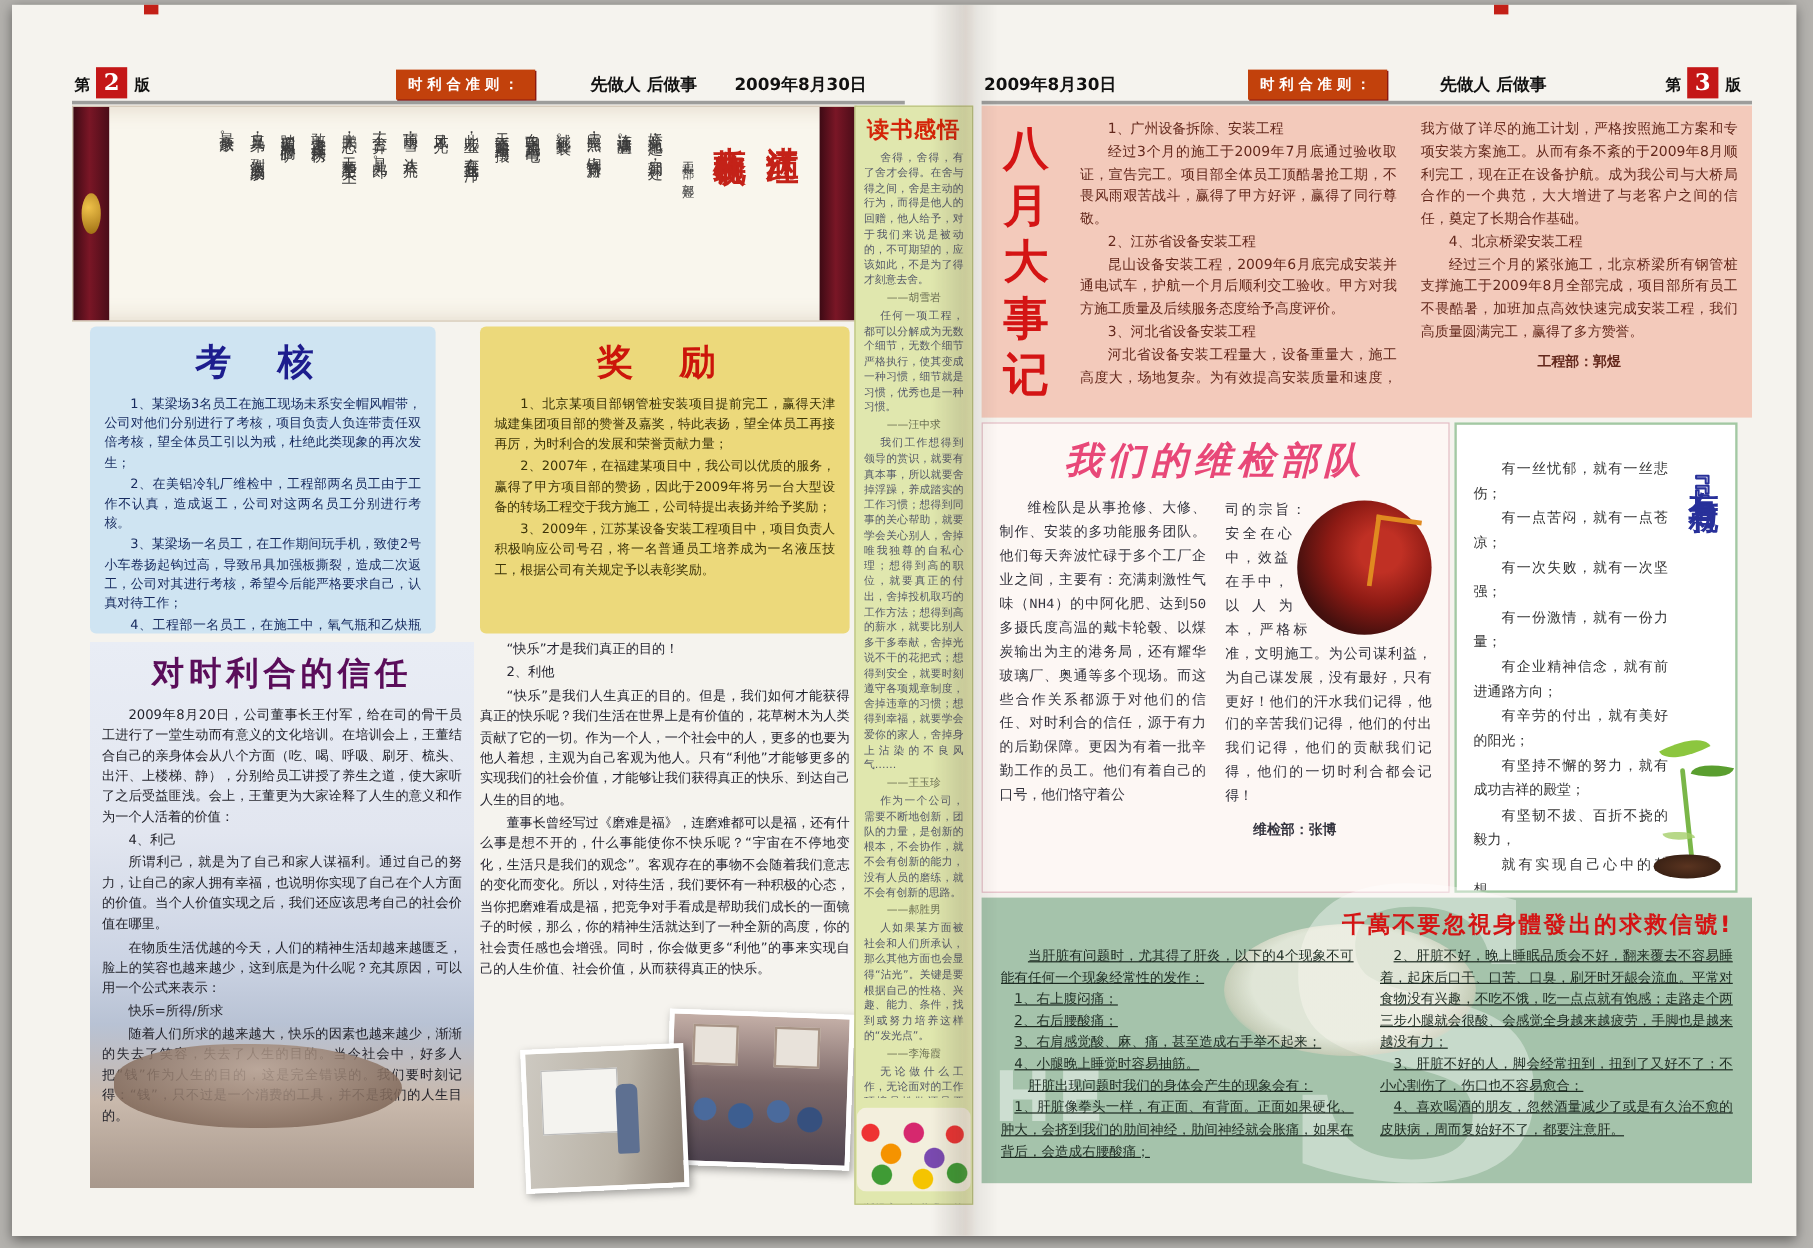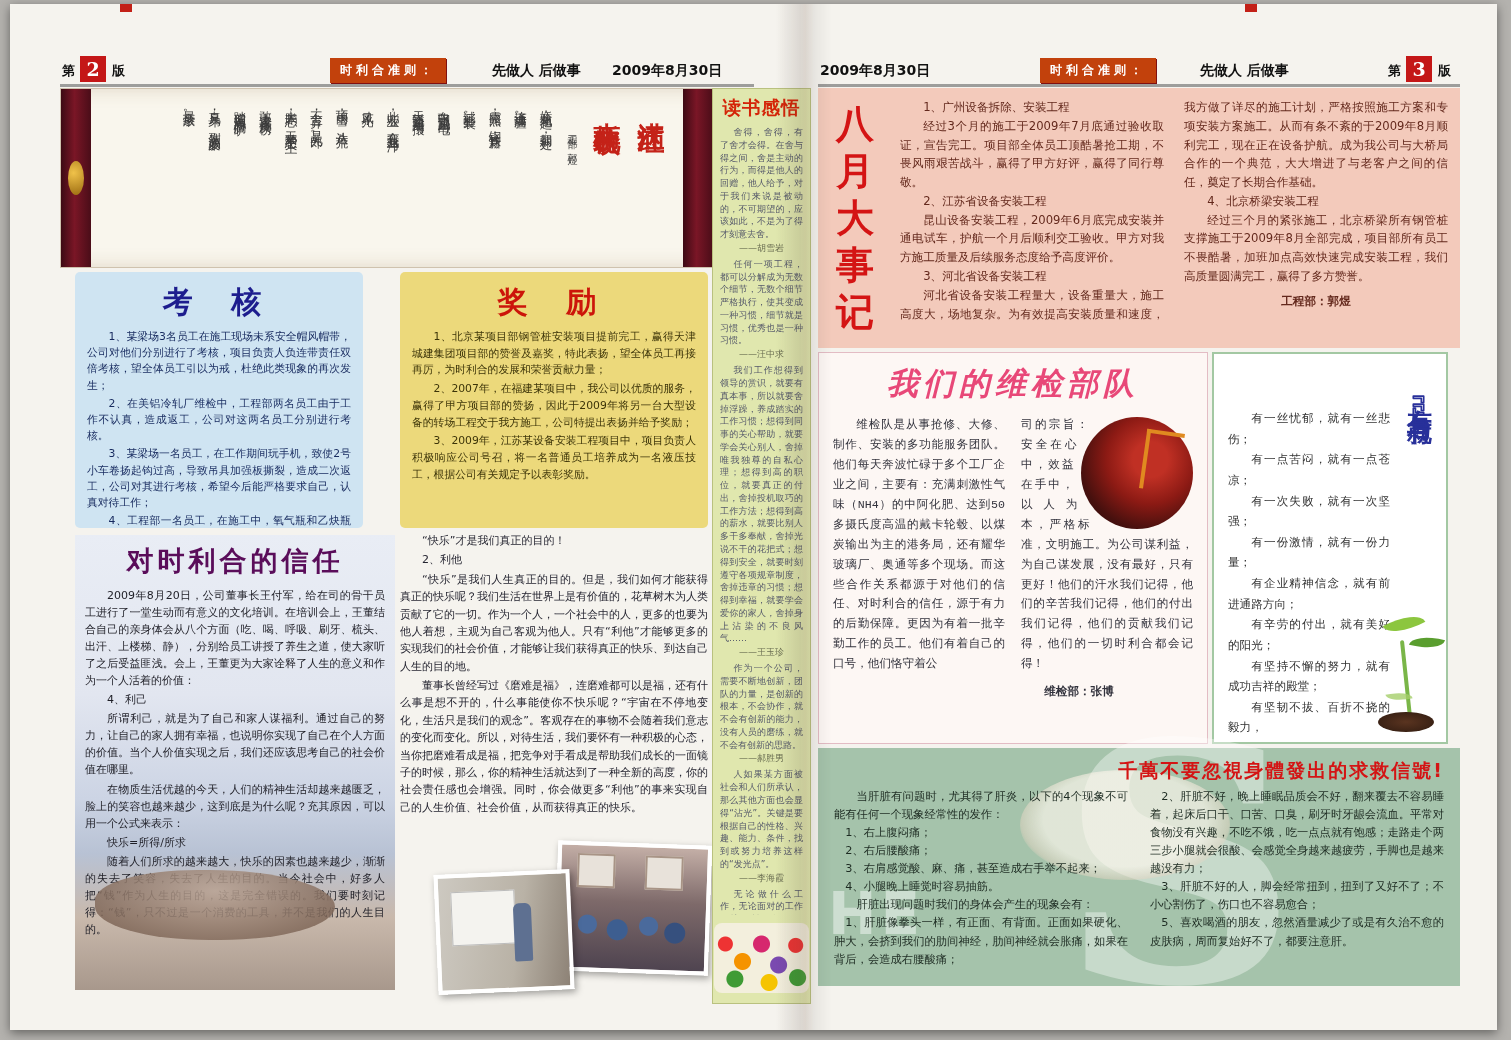--- a/index.html
+++ b/index.html
@@ -100,41 +100,41 @@
              shape-outside:circle(50%);
              background:radial-gradient(circle at 62% 38%,#c03024 0 18%,#8c1a14 45%,#46100e 72%,#2c0a0a 100%);}
   .crane{margin-left:62px;margin-top:14px;width:34px;height:56px;border-left:4px solid #e08a20;
          border-top:4px solid #e08a20;transform:rotate(8deg);}
   .wjsig{text-indent:2em;font-weight:bold;margin-top:8px !important;}
   
   #youpoem{left:1212px;top:352px;width:236px;height:392px;background:#fff;border:2px solid #a3c8a3;
            box-sizing:border-box;padding:26px 12px 10px 14px;overflow:hidden;}
   #ytitle{position:absolute;right:10px;top:34px;writing-mode:vertical-rl;font-size:25px;line-height:34px;
           font-weight:900;color:#28309a;letter-spacing:2px;}
-  #ylines{width:162px;margin-top:28px;}
+  #ylines{width:162px;}
   #ylines p{margin:0;font-size:11.6px;line-height:1.78;color:#333;text-indent:2em;text-align:justify;}
   
   #seedling{left:1330px;top:600px;width:110px;height:138px;}
   .soil{left:48px;top:112px;width:56px;height:20px;background:radial-gradient(ellipse,#5a3420,#2e1a10);border-radius:50%;}
   .stem{left:74px;top:40px;width:4px;height:78px;background:#7ab648;border-radius:2px;transform:rotate(-6deg);}
   .leaf1{left:54px;top:16px;width:40px;height:16px;background:#8cc63f;border-radius:0 100% 0 100%;transform:rotate(-28deg);}
   .leaf2{left:80px;top:36px;width:34px;height:13px;background:#5a9e2f;border-radius:100% 0 100% 0;transform:rotate(14deg);}
   .leaf3{left:56px;top:92px;width:26px;height:9px;background:#a5ce6a;border-radius:0 100% 0 100%;transform:rotate(-12deg);opacity:.8;}
   
   #health{left:818px;top:748px;width:642px;height:238px;background:#a5c3ab;box-sizing:border-box;
           padding:8px 16px;overflow:hidden;}
   #wm-s{left:1060px;top:700px;font-size:330px;font-weight:bold;color:rgba(255,255,255,.38);
         font-family:"DejaVu Serif",serif;line-height:1;}
   #wm-he{left:828px;top:880px;font-size:58px;font-weight:bold;color:rgba(255,255,255,.45);
          letter-spacing:4px;font-family:"DejaVu Sans",sans-serif;}
   #plate{left:1020px;top:770px;width:210px;height:110px;border-radius:50%;
          background:radial-gradient(ellipse at 50% 45%,rgba(255,248,238,.65) 0 55%,rgba(230,214,196,.5) 70%,transparent 75%);}
   #health h2{position:relative;margin:2px 0 4px 0;text-align:right;font-size:19px;color:#d41414;letter-spacing:2px;}
   .hcols{position:relative;display:grid;grid-template-columns:1fr 1fr;column-gap:22px;}
-  .hcols p{margin:0;font-size:11.3px;line-height:1.6;color:#1d2b22;text-align:justify;}
+  .hcols p{margin:0;font-size:11.3px;line-height:1.6;color:#1d2b22;text-align:justify;text-decoration:underline;}
   .hcols .ind2{text-indent:2em;} .hcols .ind1{text-indent:1em;}
   
   #fold{left:776px;top:4px;width:56px;height:1026px;
         background:linear-gradient(90deg,rgba(0,0,0,0) 0%,rgba(70,55,45,.14) 42%,rgba(120,95,80,.20) 52%,rgba(0,0,0,.05) 70%,rgba(0,0,0,0) 100%);}
 </style>
 </head>
 <body>
 
 <div id="paper" class="abs"></div>
 <div class="abs regmark" style="left:120px;top:4px;"></div>
@@ -324,18 +324,18 @@
       <p class="ind1">1、右上腹闷痛；</p>
       <p class="ind1">2、右后腰酸痛；</p>
       <p class="ind1">3、右肩感觉酸、麻、痛，甚至造成右手举不起来；</p>
       <p class="ind1">4、小腿晚上睡觉时容易抽筋。</p>
       <p class="ind2">肝脏出现问题时我们的身体会产生的现象会有：</p>
       <p class="ind1">1、肝脏像拳头一样，有正面、有背面。正面如果硬化、肿大，会挤到我们的肋间神经，肋间神经就会胀痛，如果在背后，会造成右腰酸痛；</p>
     </div>
     <div>
       <p class="ind1">2、肝脏不好，晚上睡眠品质会不好，翻来覆去不容易睡着，起床后口干、口苦、口臭，刷牙时牙龈会流血。平常对食物没有兴趣，不吃不饿，吃一点点就有饱感；走路走个两三步小腿就会很酸、会感觉全身越来越疲劳，手脚也是越来越没有力；</p>
       <p class="ind1">3、肝脏不好的人，脚会经常扭到，扭到了又好不了；不小心割伤了，伤口也不容易愈合；</p>
-      <p class="ind1">5、喜欢喝酒的朋友，忽然酒量减少了或是有久治不愈的皮肤病，周而复始好不了，都要注意肝。</p>
+      <p class="ind1">4、喜欢喝酒的朋友，忽然酒量减少了或是有久治不愈的皮肤病，周而复始好不了，都要注意肝。</p>
     </div>
   </div>
 </div>
 
 <div id="fold" class="abs"></div>
 
 </body></html>

